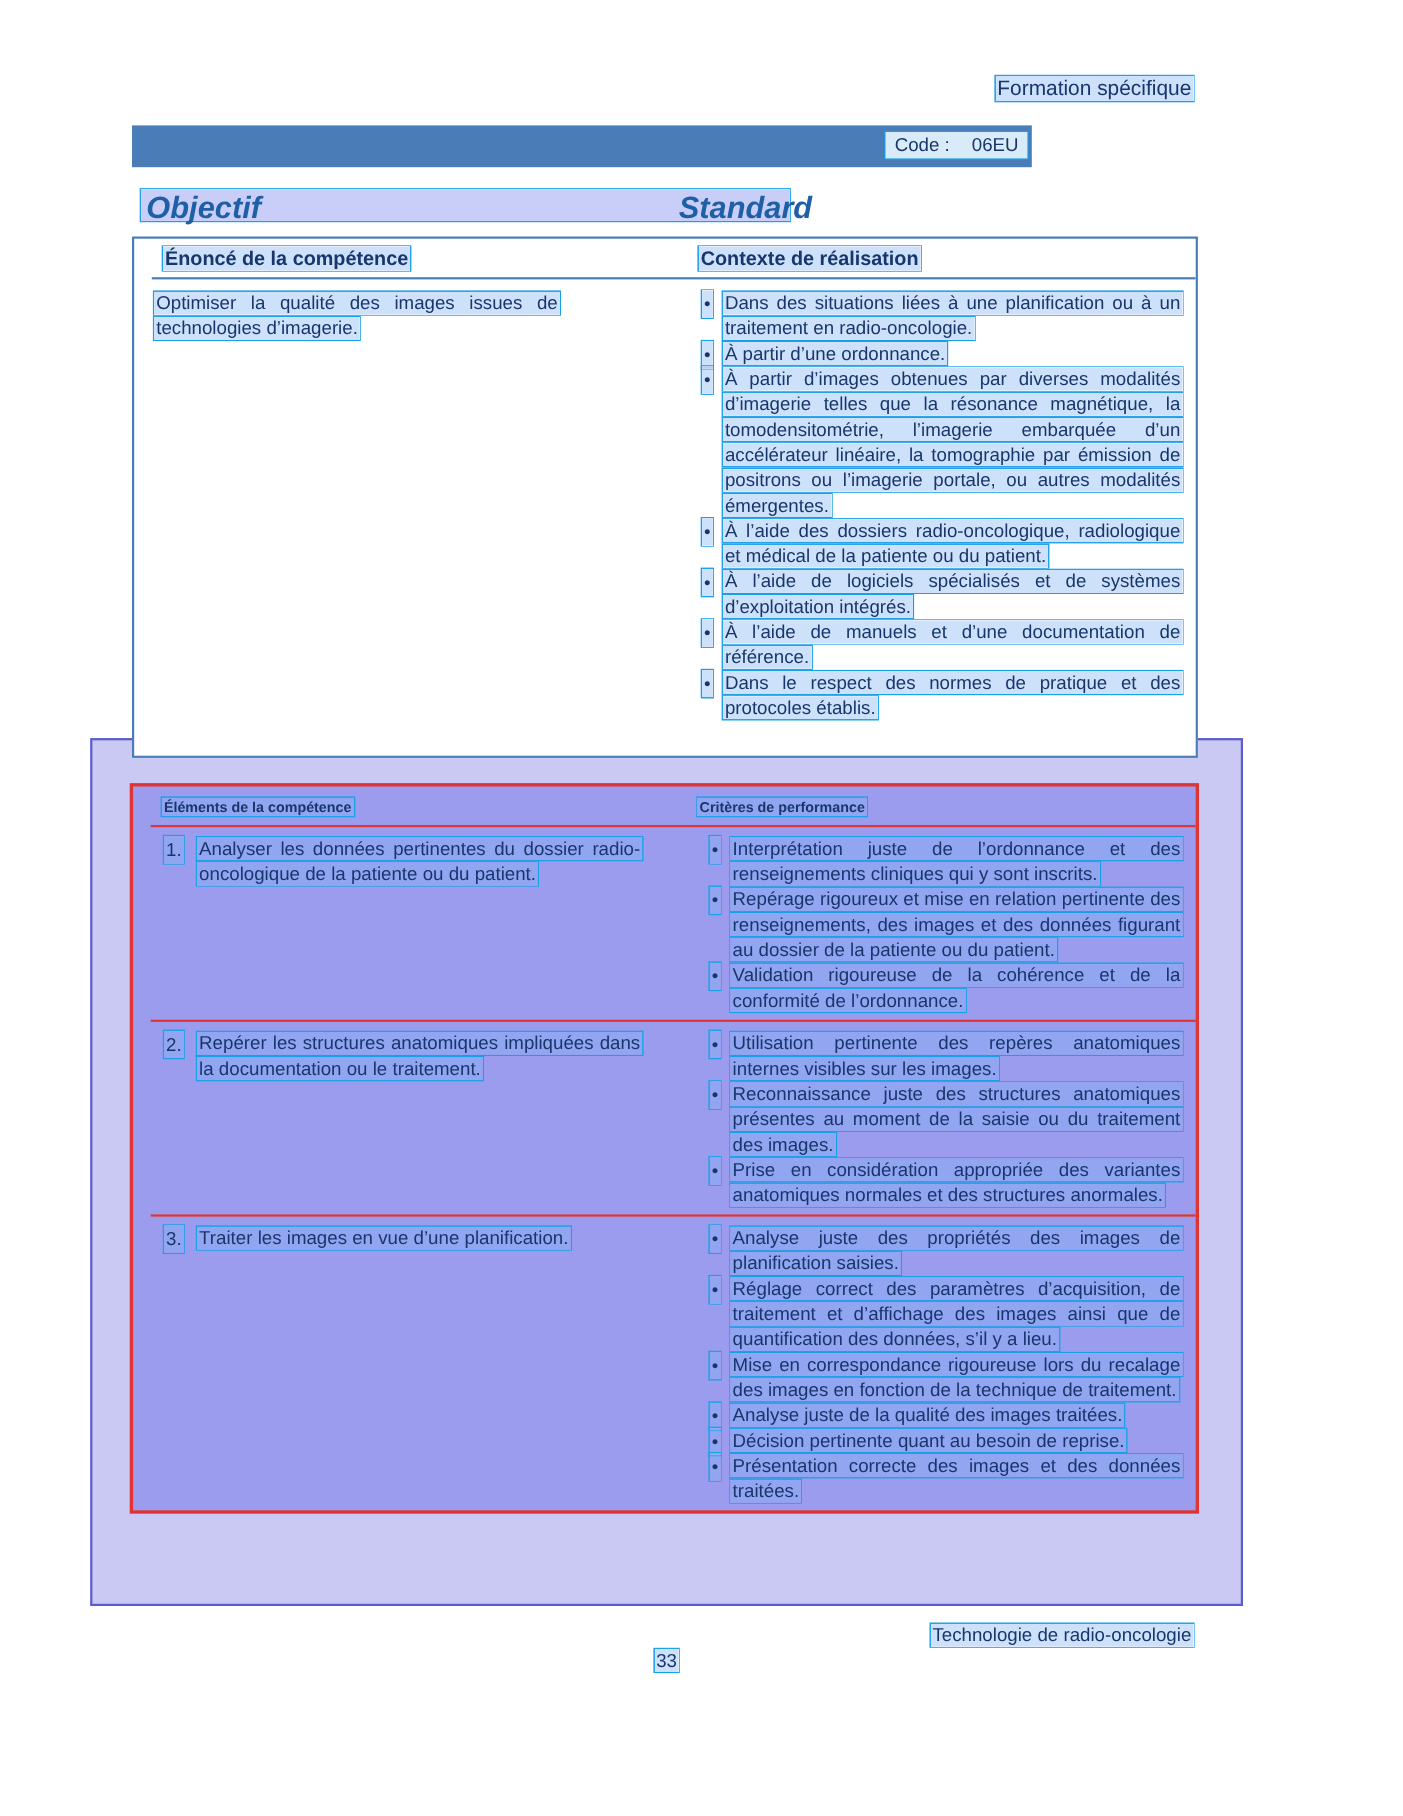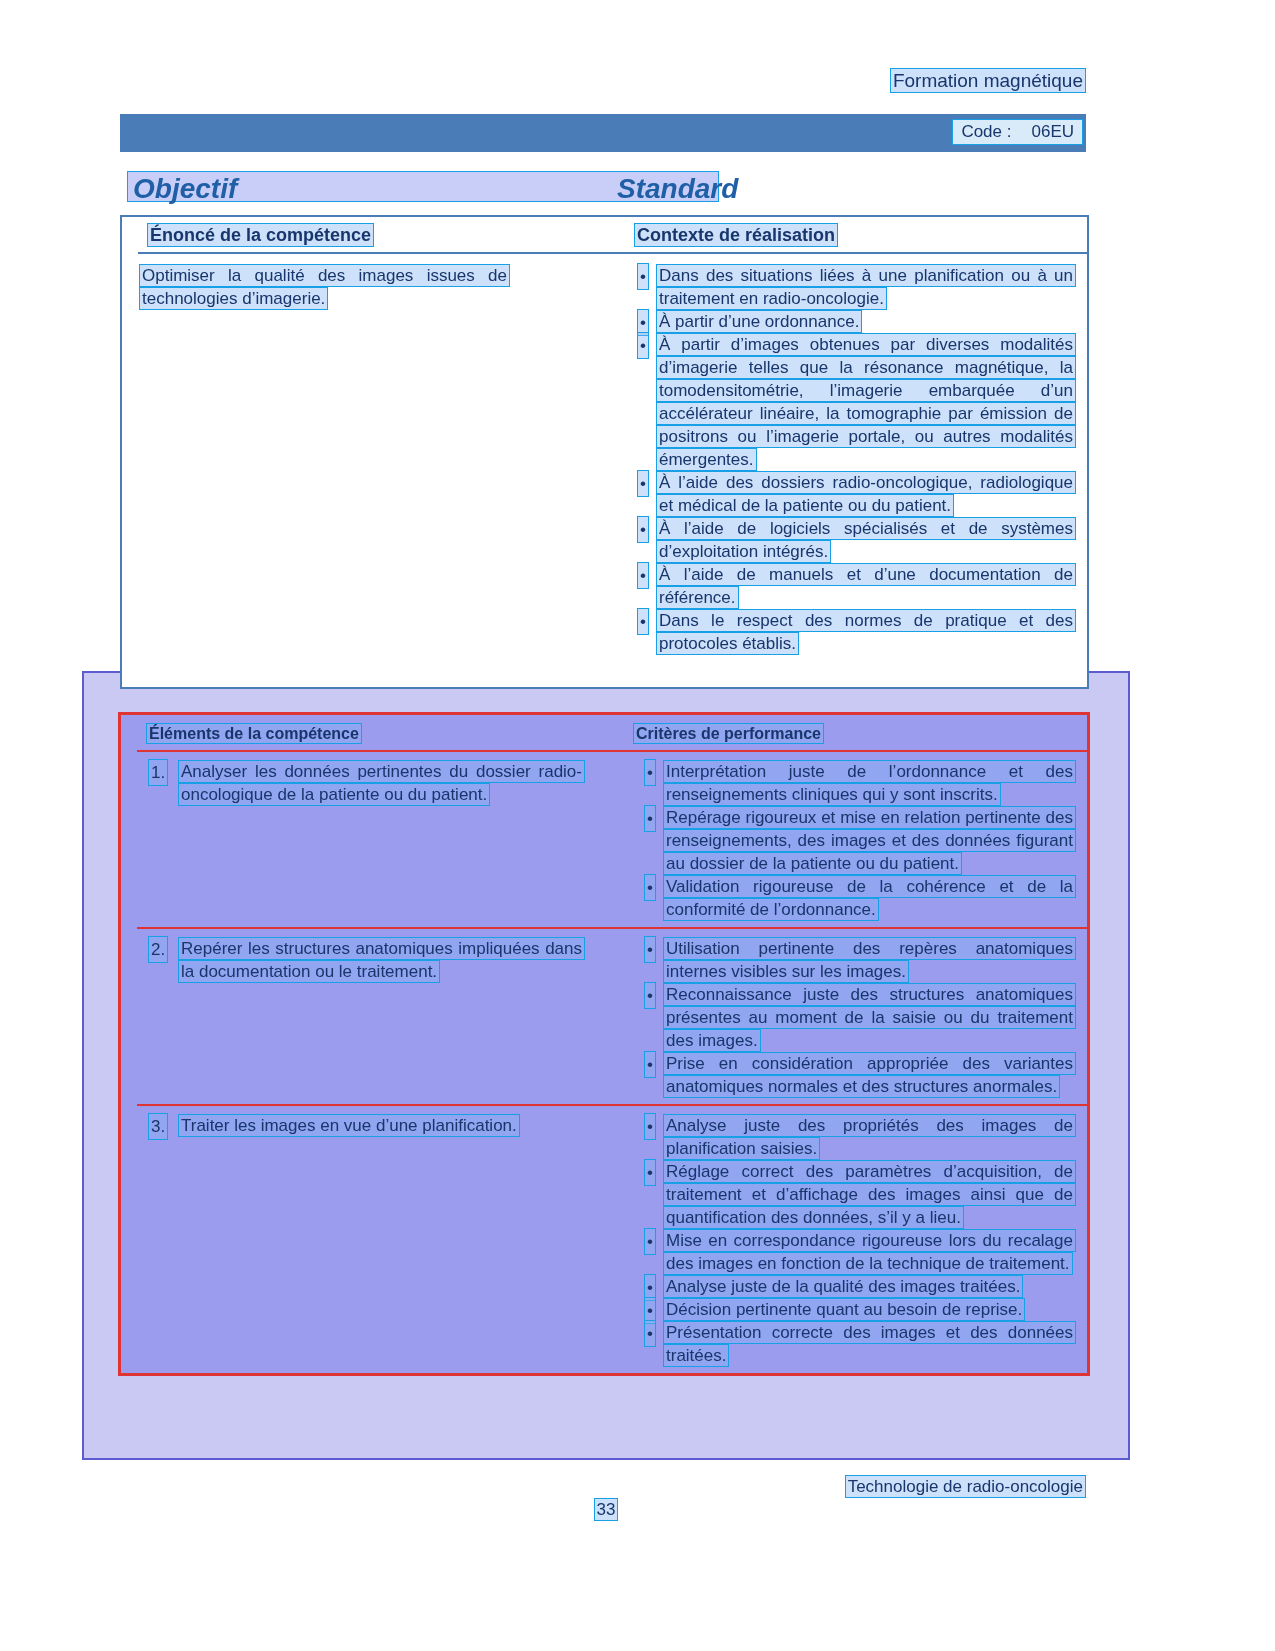--- a/index.html
+++ b/index.html
@@ -22,21 +22,21 @@
     padding: 1px 2px;
   }
   .bold { font-weight: bold; }
 
   .formation {
     position: absolute; top: 70px; left: 680px; width: 405px;
     text-align: right; font-size: 19px;
   }
 
   .code-bar {
-    position: absolute; top: 114px; left: 120px; width: 966px; height: 38px;
+    position: absolute; top: 114px; left: 120px; width: 818px; height: 38px;
     background: var(--barBlue, #4a7db8);
   }
   .hl-code {
     position: absolute; right: 4px; top: 6px;
     background: #d9eaf9; padding: 2px 8px; font-size: 17px;
   }
   .code-value { margin-left: 20px; }
 
   .obj-row {
     position: absolute; top: 172px; left: 128px; width: 590px; height: 29px;
@@ -79,21 +79,21 @@
     z-index: 1;
   }
 
   .table2 {
     position: absolute; top: 712px; left: 118px; width: 972px;
     border: 3px solid var(--redBorder, #e03434);
     background: var(--tableFill, #9c9cee);
     z-index: 3;
     font-size: 17px; line-height: 23px;
   }
-  .t2-head { padding: 7px 10px 5px 10px; font-size: 16px; }
+  .t2-head { padding: 7px 10px 5px 10px; font-size: 13px; }
   .t2-row {
     padding: 8px 10px 6px 10px;
     border-top: 2px solid var(--redBorder, #e03434);
   }
   .el-cell {
     position: relative;
     padding-left: 32px; padding-right: 50px;
     text-align: justify;
   }
   .el-cell .num { position: absolute; left: 2px; top: 0; }
@@ -106,21 +106,21 @@
     position: absolute; top: 1500px; left: 0; width: 1212px;
     text-align: center; font-size: 17px;
   }
 </style>
 </head>
 <body>
 
 <div class="page">
 
   <div class="formation">
-    <span class="hl">Formation magnétique</span>
+    <span class="hl">Formation spécifique</span>
   </div>
 
   <div class="code-bar">
     <span class="hl hl-code"><span>Code :</span><span class="code-value">06EU</span></span>
   </div>
 
   <div class="obj-row">
     <span class="obj-heading">Objectif</span>
     <span class="std-heading">Standard</span>
   </div>

